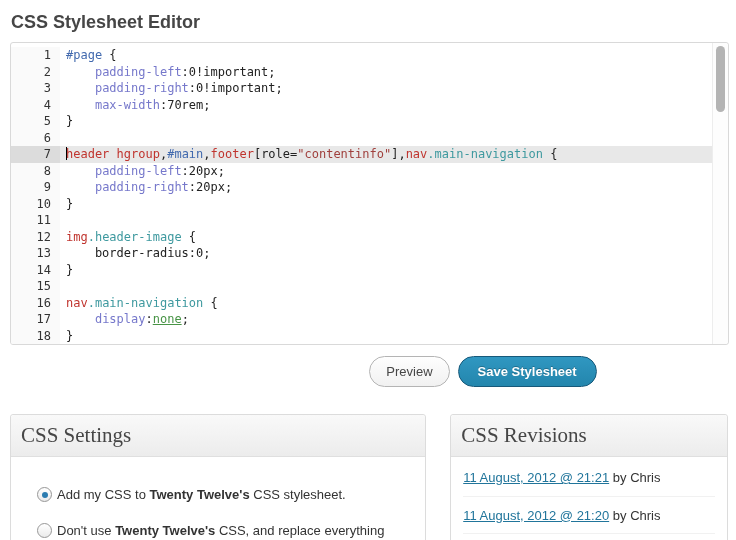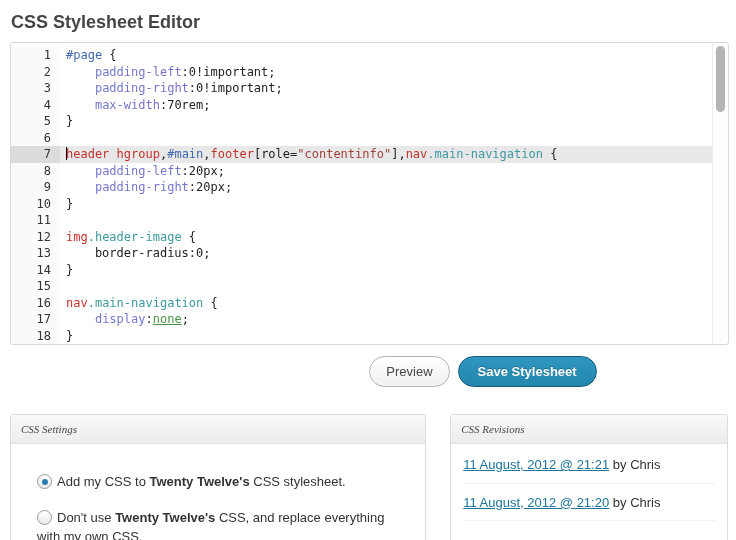--- a/index.html
+++ b/index.html
@@ -49,22 +49,22 @@
     background:linear-gradient(#3097c1,var(--button_primary));
     text-shadow:0 -1px 0 rgba(0,0,0,.25);
   }
 
   
   .panels{display:flex;gap:24px;margin-top:27px;}
   .panel{border:1px solid #dcdcdc;border-radius:3px;background:#fff;height:160px;}
   .panel-settings{width:416px;}
   .panel-revisions{width:277px;}
   .panel-header{
-    padding:8px 10px;font-family:"Liberation Serif",serif;font-size:11px;color:#464646;
-    background:linear-gradient(#f9f9f9,#ececec);border-bottom:1px solid #dfdfdf;border-radius:3px 3px 0 0;font-style:italic;
+    padding:8px 10px;font-family:"Liberation Serif",serif;font-size:21px;color:#464646;
+    background:linear-gradient(#f9f9f9,#ececec);border-bottom:1px solid #dfdfdf;border-radius:3px 3px 0 0;
   }
   .panel-body{padding:12px 10px;font-size:13px;color:#333;line-height:1.5;}
 
   .radio-option{display:block;cursor:pointer;margin:16px;}
   .radio-ctl{
     display:inline-block;width:13px;height:13px;border-radius:50%;border:1px solid #979797;
     background:linear-gradient(#fff,#ebebeb);vertical-align:-3px;margin-right:5px;position:relative;
   }
   .radio-ctl .dot{position:absolute;left:3.5px;top:3.5px;width:6px;height:6px;border-radius:50%;background:#2b7cb0;}
   .opt-bold{font-weight:bold;}

